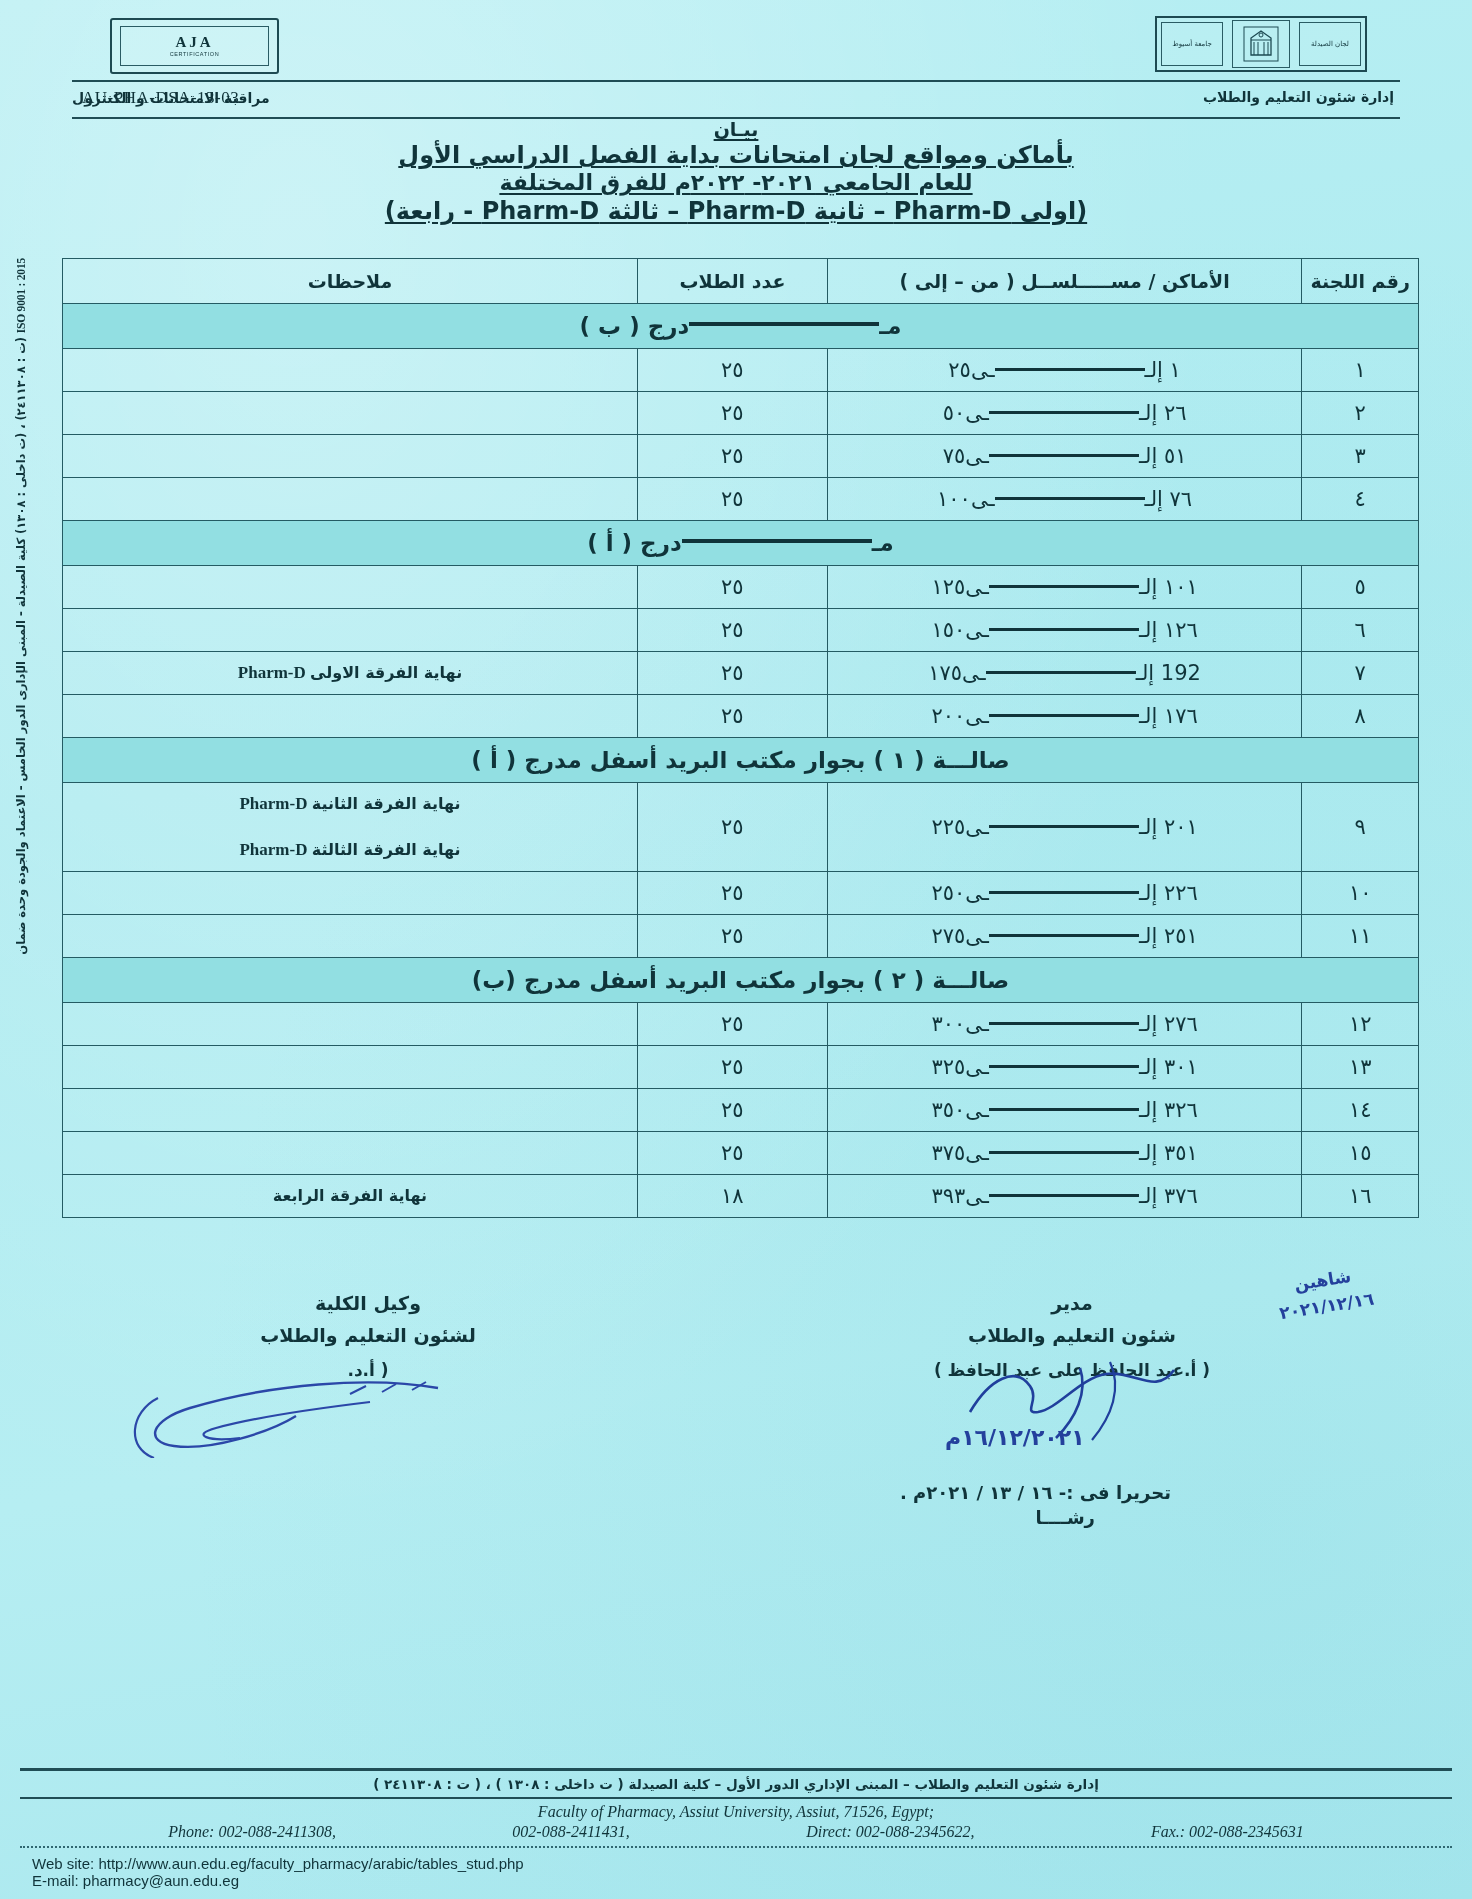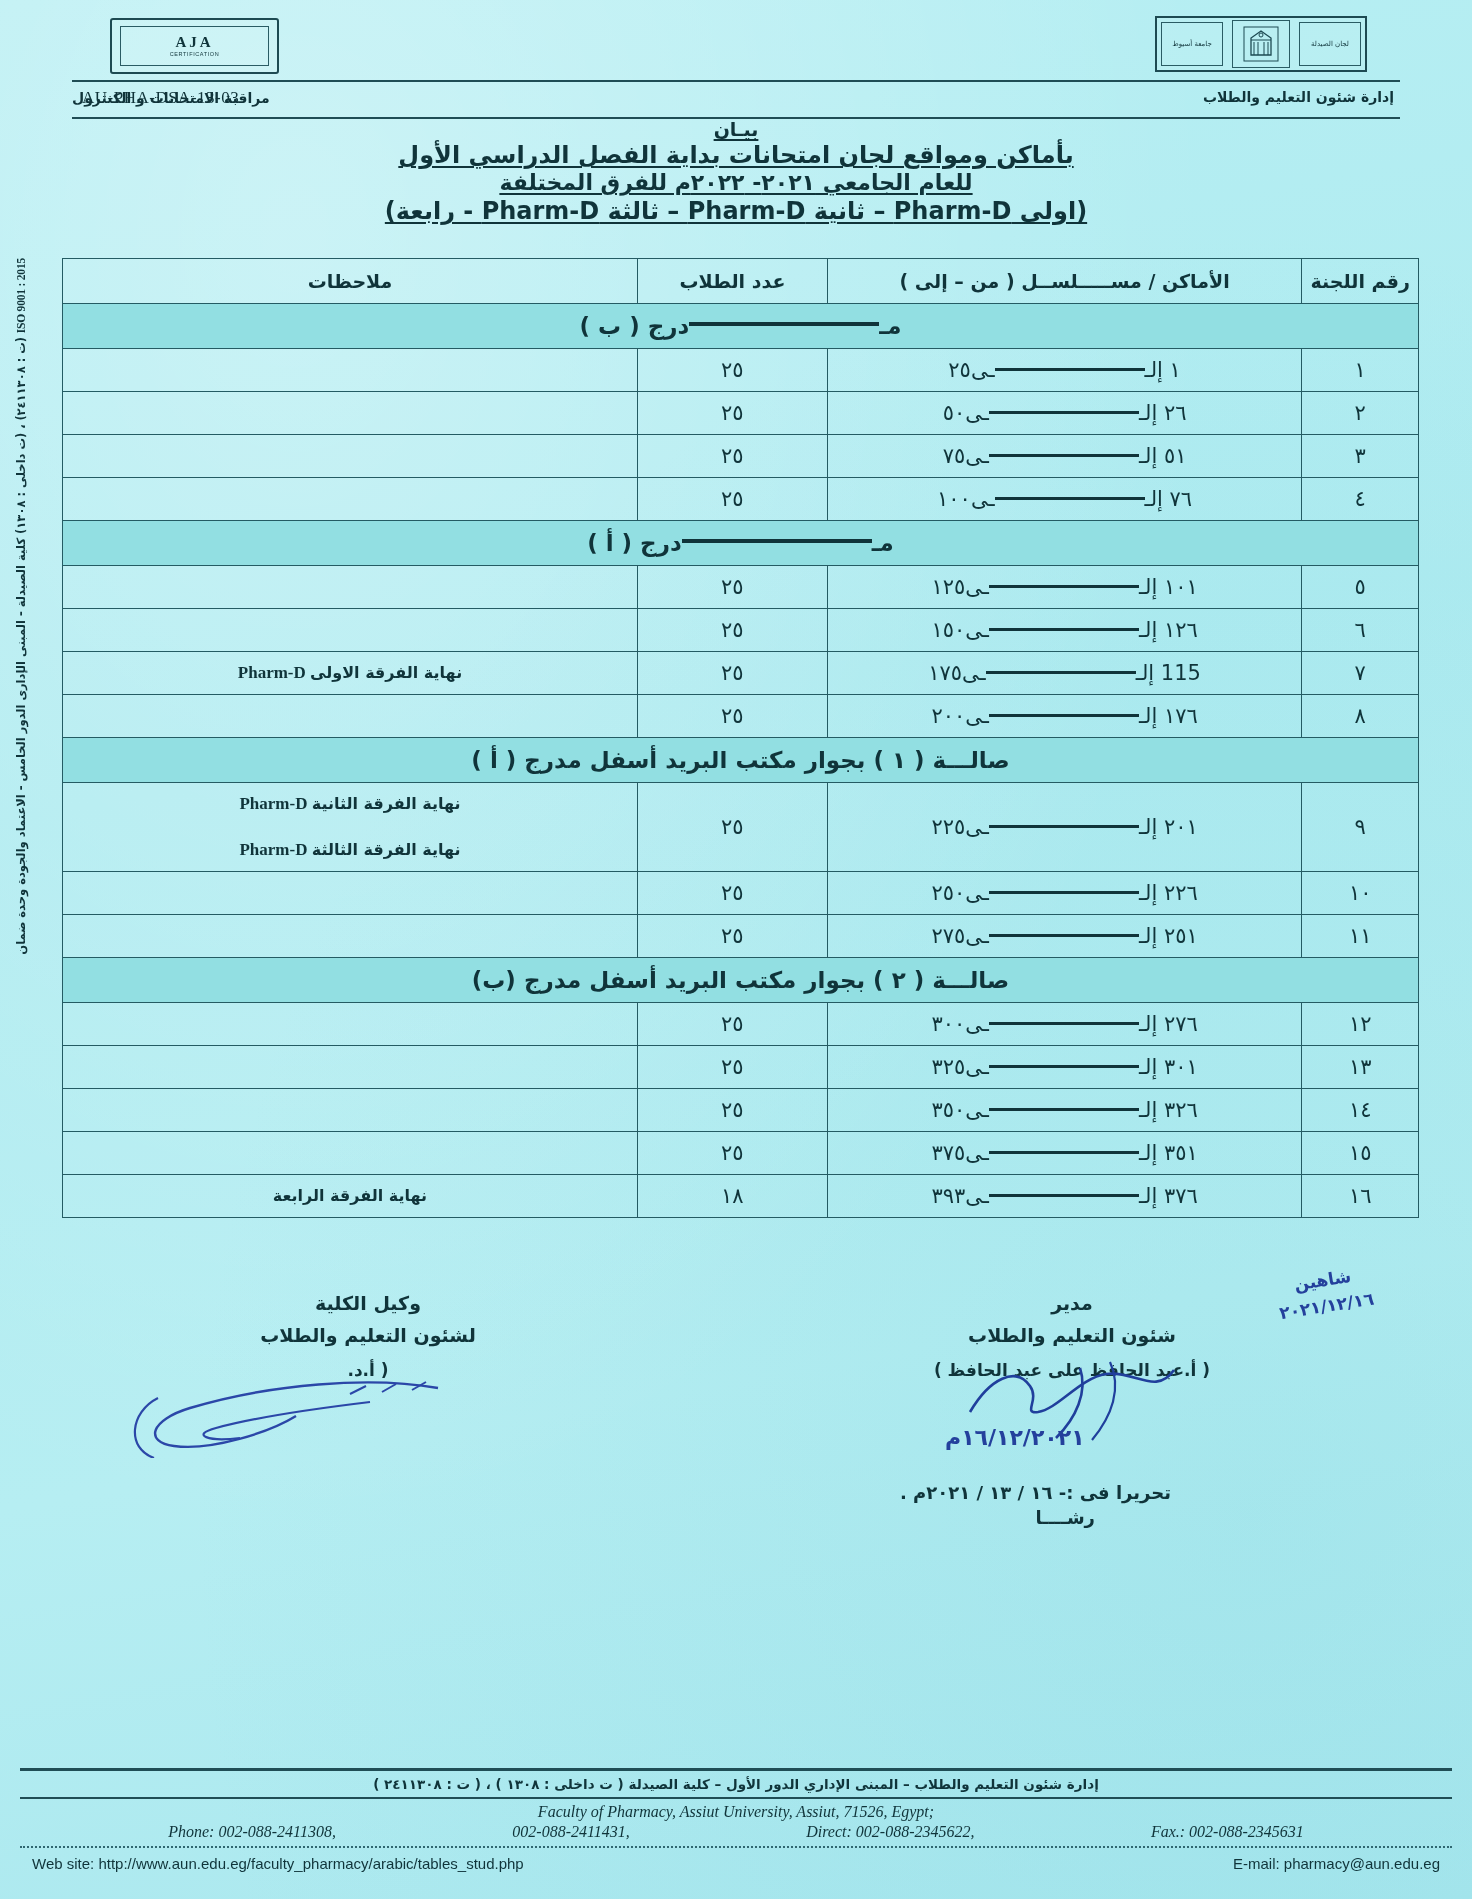--- a/index.html
+++ b/index.html
@@ -220,20 +220,21 @@
     font-style: italic; font-size: 16px; padding: 4px 0 5px;
   }
   .footer .en .line1 { text-align: center; }
   .footer .en .line2 {
     display: flex; justify-content: space-around; padding: 0 60px; margin-top: 2px;
   }
   .footer .web {
     direction: ltr; display: flex; justify-content: space-between;
     font-size: 15px; padding: 7px 12px 0 12px;
     font-family: "Liberation Sans", sans-serif;
+    flex-direction: column;
   }
 </style>
 </head>
 <body>
 
 <div class="page"></div>
 
 <div class="logo-band">
   <div class="logo-aja">
     <div class="inner">
@@ -378,21 +379,21 @@
               <span class="to">ـى١٥٠</span>
             </span>
           </td>
           <td><span class="count">٢٥</span></td>
           <td></td>
         </tr>
         <tr class="row">
           <td><span class="cnum">٧</span></td>
           <td>
             <span class="range">
-              <span class="from">115 إلـ</span>
+              <span class="from">192 إلـ</span>
               <span class="kash" style="width:150px"></span>
               <span class="to">ـى١٧٥</span>
             </span>
           </td>
           <td><span class="count">٢٥</span></td>
           <td>
             <div class="note"><span class="ar">نهاية الفرقة الاولى</span> Pharm-D</div>
           </td>
         </tr>
         <tr class="row">

